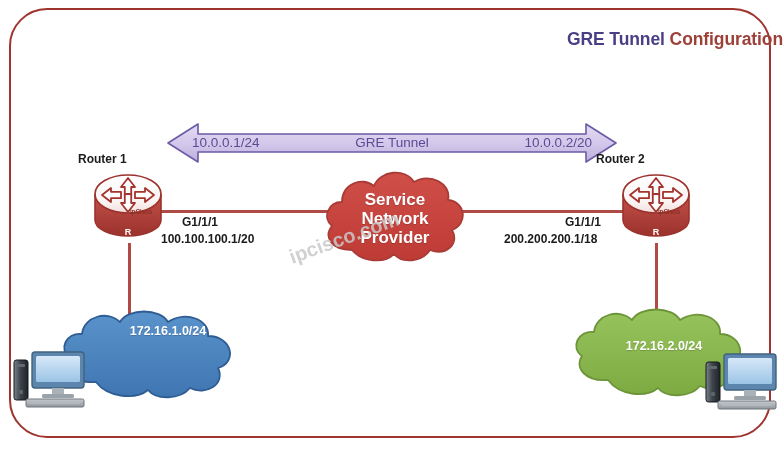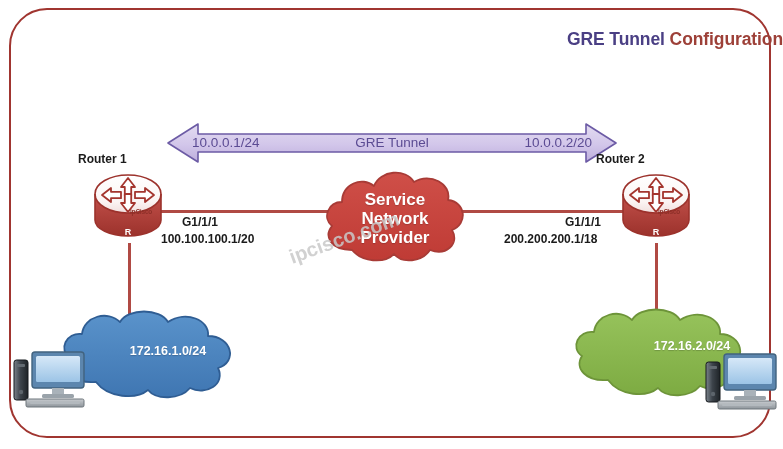--- a/index.html
+++ b/index.html
@@ -263,21 +263,21 @@
       <linearGradient id="blGrad" x1="0" y1="0" x2="0" y2="1">
         <stop offset="0%" stop-color="#5a93cb"></stop>
         <stop offset="100%" stop-color="#3f76b2"></stop>
       </linearGradient>
     </defs>
     <path d="M40,76 C18,78 6,64 14,52 C2,44 10,26 26,28 C28,10 52,4 64,16
              C72,2 104,2 112,16 C130,4 154,14 152,30 C176,30 182,56 162,62
              C170,78 150,90 134,82 C124,94 100,94 92,84
              C80,94 52,92 40,76 Z" fill="url(#blGrad)" stroke="#2f5d93" stroke-width="1.8" stroke-linejoin="round"></path>
   </svg>
-  <div class="cloud-txt" style="left:65px; top:344px; width:172px;padding-left:17px;">172.16.1.0/24</div>
+  <div class="cloud-txt" style="left:65px; top:324px; width:172px;padding-left:17px;">172.16.1.0/24</div>
 
   <svg class="abs" style="left:6px; top:348px;" width="86" height="62" viewBox="0 0 86 62">
     <defs>
       <linearGradient id="scrGrad" x1="0" y1="0" x2="0" y2="1">
         <stop offset="0%" stop-color="#d6e8f8"></stop>
         <stop offset="100%" stop-color="#9cc4e6"></stop>
       </linearGradient>
       <linearGradient id="twrGrad" x1="0" y1="0" x2="1" y2="0">
         <stop offset="0%" stop-color="#7b848c"></stop>
         <stop offset="45%" stop-color="#3d444b"></stop>
@@ -307,21 +307,21 @@
       <linearGradient id="grGrad" x1="0" y1="0" x2="0" y2="1">
         <stop offset="0%" stop-color="#97c35c"></stop>
         <stop offset="100%" stop-color="#7dab42"></stop>
       </linearGradient>
     </defs>
     <path d="M38,76 C16,78 4,64 12,52 C0,44 8,26 24,28 C26,10 50,4 62,16
              C70,2 102,2 110,16 C128,4 152,14 150,30 C172,30 178,56 158,62
              C166,78 146,90 130,82 C120,94 96,94 88,84
              C76,94 50,92 38,76 Z" fill="url(#grGrad)" stroke="#6d9439" stroke-width="1.8" stroke-linejoin="round"></path>
   </svg>
-  <div class="cloud-txt" style="left:578px; top:339px; width:172px;margin-left:28px;">172.16.2.0/24</div>
+  <div class="cloud-txt" style="left:578px; top:339px; width:172px;">172.16.2.0/24</div>
 
   <svg class="abs" style="left:698px; top:350px;" width="86" height="62" viewBox="0 0 86 62">
     <rect x="26" y="4" width="52" height="36" rx="3" fill="#5c86ae" stroke="#41637f" stroke-width="1.4"></rect>
     <rect x="30" y="8" width="44" height="26" rx="1.5" fill="url(#scrGrad)"></rect>
     <rect x="46" y="40" width="12" height="6" fill="#a9b2b9"></rect>
     <rect x="36" y="46" width="32" height="4" rx="1.6" fill="#9aa3aa"></rect>
     <rect x="8" y="12" width="14" height="40" rx="2.5" fill="url(#twrGrad)" stroke="#15191c" stroke-width="1"></rect>
     <rect x="11" y="16" width="8" height="3" rx="1" fill="#636b72"></rect>
     <circle cx="15" cy="44" r="2.2" fill="#5d656c"></circle>
     <rect x="20" y="51" width="58" height="8" rx="1.6" fill="url(#kbGrad)" stroke="#6f767c" stroke-width="1"></rect>

